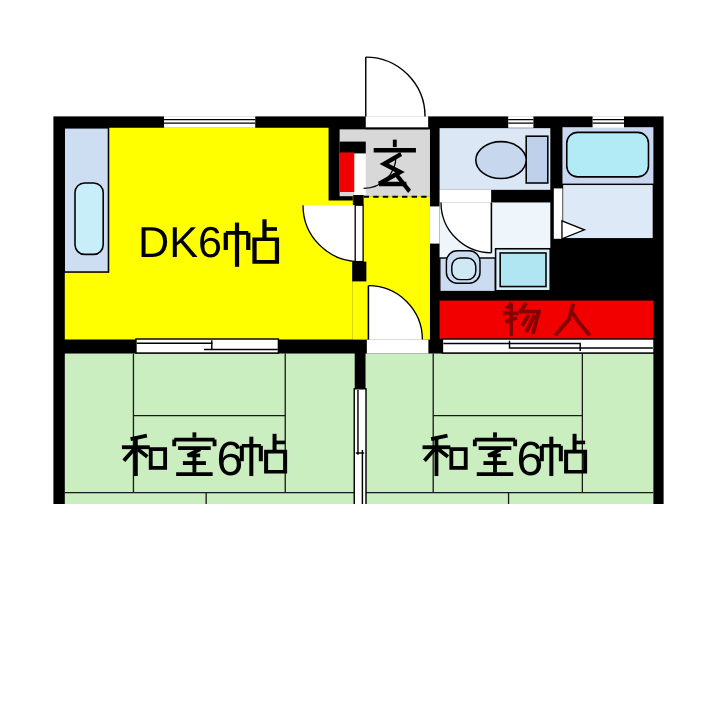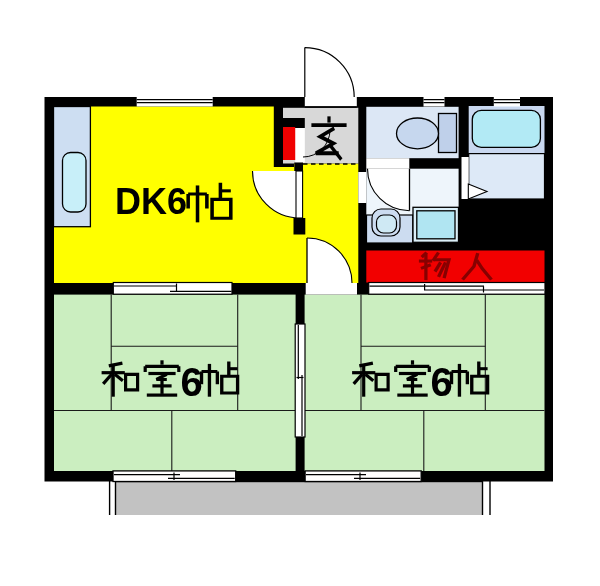--- a/index.html
+++ b/index.html
@@ -1,16 +1,16 @@
 <!DOCTYPE html>
 <html><head>
 <meta charset="utf-8">
 <style>
   html,body{margin:0;padding:0;background:#ffffff;}
-  .wrap{width:600px;height:515px;position:relative;overflow:hidden;background:#ffffff;font-weight:bold;}
+  .wrap{width:600px;height:420px;position:relative;overflow:hidden;background:#ffffff;}
   text{font-family:"Liberation Sans", sans-serif;}
 </style>
 </head>
 <body>
 <div class="wrap">
 <svg width="600" height="586" viewBox="0 0 600 586">
 <defs>
   <g id="k-wa" fill="none" stroke="currentColor">
     <path d="M56,9 L22,16"></path>
     <path d="M4,33 L62,33"></path>

